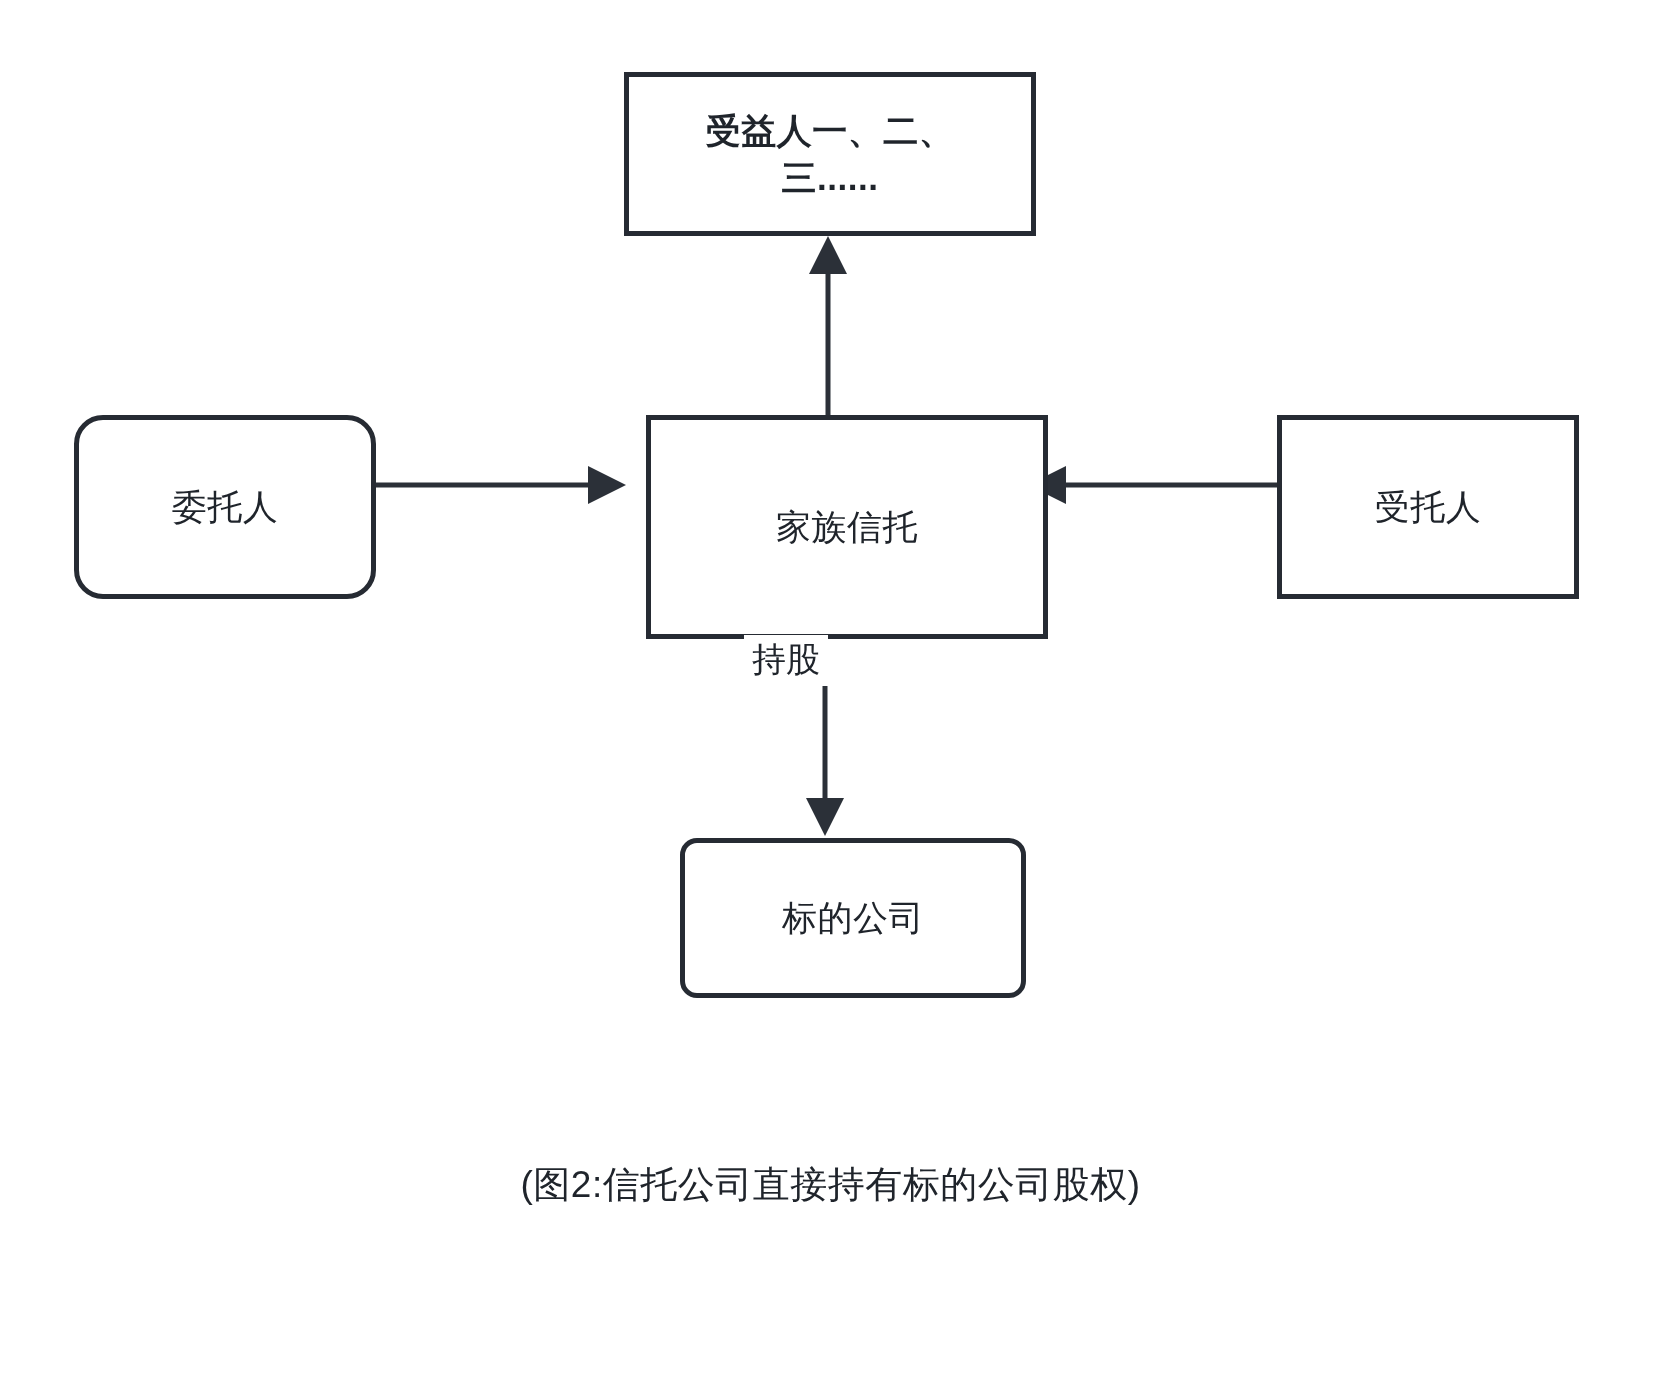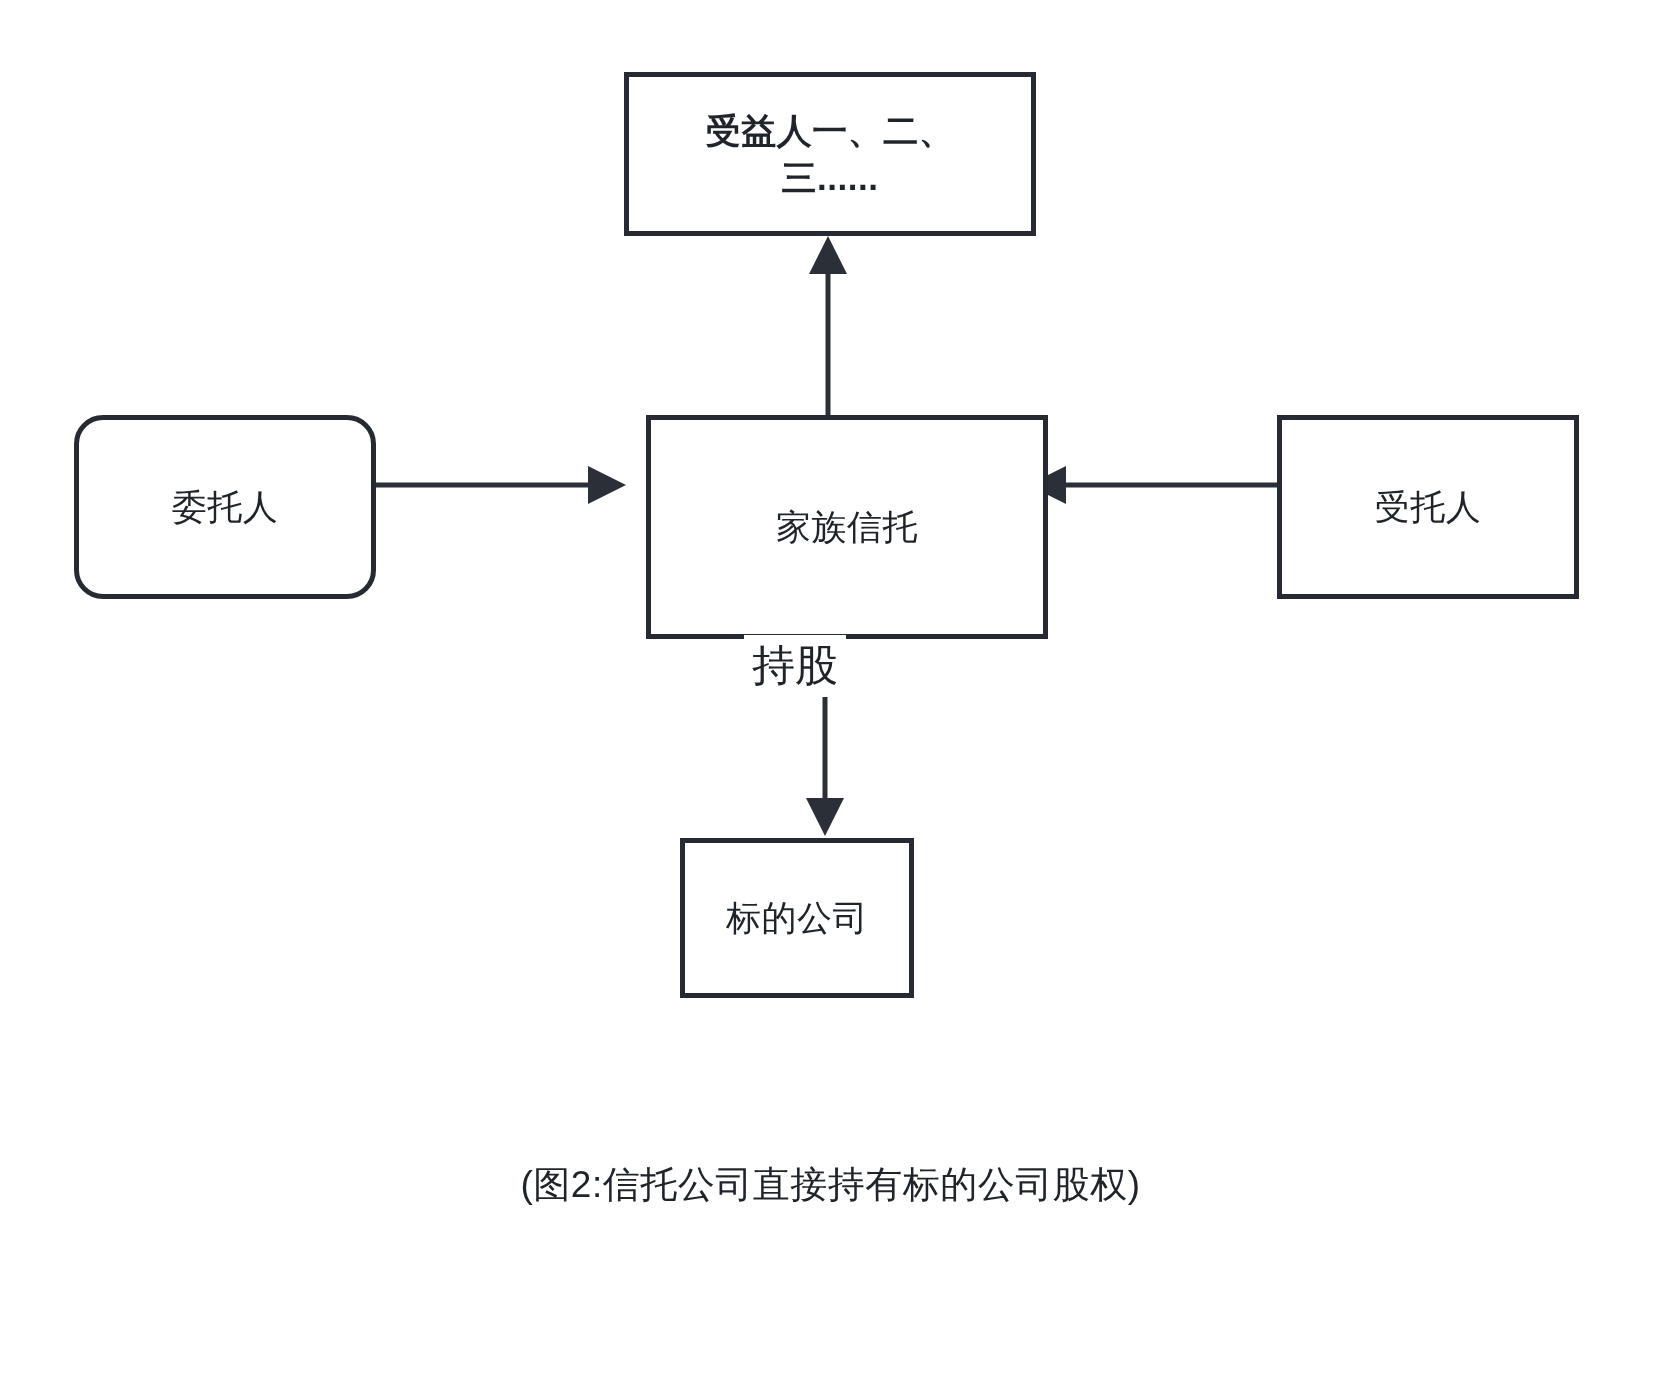--- a/index.html
+++ b/index.html
@@ -34,21 +34,21 @@
     line-height: 1.35;
     color: #1f242b;
     letter-spacing: 0.5px;
     white-space: pre-line;
     padding: 0 10px;
   }
   .node-beneficiaries { left: 624px; top: 72px;  width: 412px; height: 164px; font-weight: bold; }
   .node-settlor       { left: 74px;  top: 415px; width: 302px; height: 184px; border-radius: 29px; }
   .node-trust         { left: 626px; top: 415px; width: 402px; height: 224px; margin-left: 20px; }
   .node-trustee       { left: 1277px;top: 415px; width: 302px; height: 184px; text-align: center; }
-  .node-target        { left: 680px; top: 838px; width: 234px; height: 160px; }
+  .node-target        { left: 680px; top: 838px; width: 346px; height: 160px; border-radius: 17px; }
 
   .edge-svg {
     position: absolute;
     left: 0;
     top: 0;
     width: 1653px;
     height: 1380px;
     pointer-events: none;
     overflow: visible;
   }
@@ -56,21 +56,21 @@
     stroke: #2b3038;
     stroke-width: 5;
     fill: none;
   }
   .edge-head {
     fill: #2b3038;
     stroke: none;
   }
   .edge-label {
     position: absolute;
-    font-size: 43px;
+    font-size: 34px;
     color: #1f242b;
     background: #ffffff;
     padding: 2px 8px;
     white-space: nowrap;
   }
   .edge-label-holding {
     left: 744px;
     top: 635px;
   }
   .caption {

